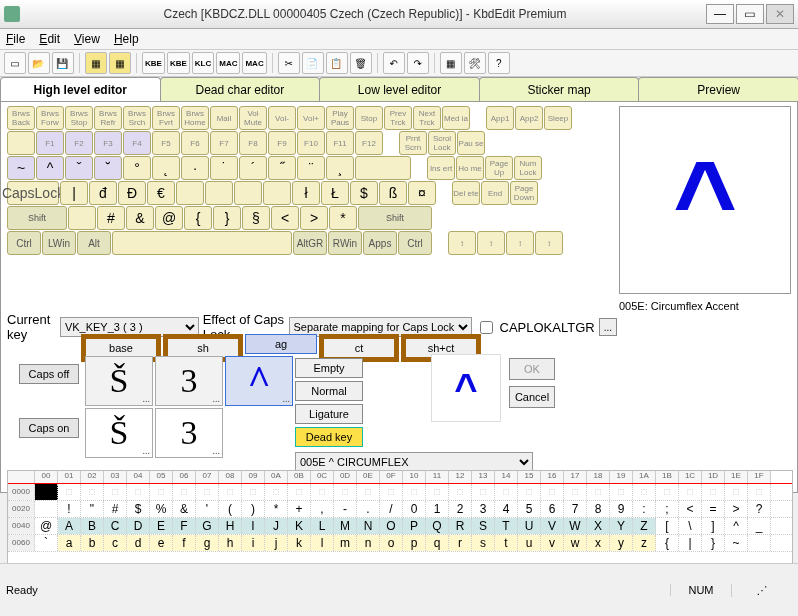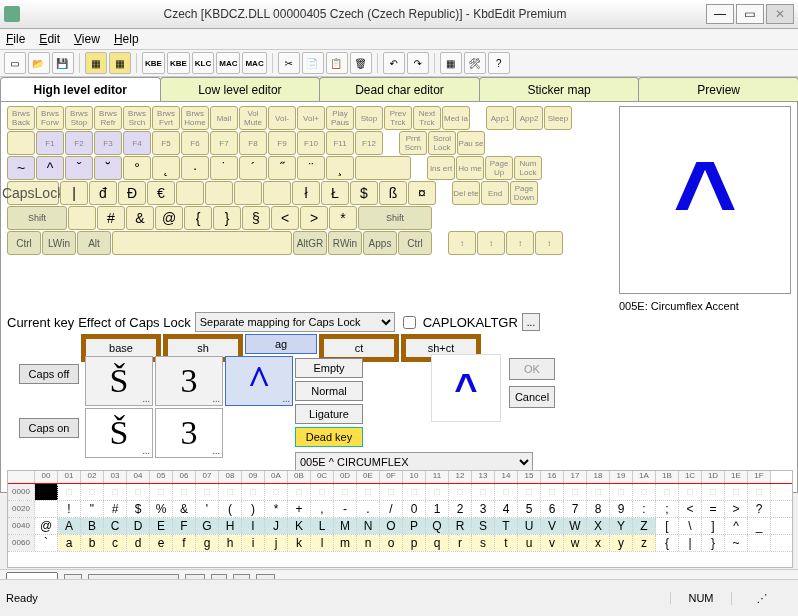--- a/index.html
+++ b/index.html
@@ -63,21 +63,21 @@
 .gc{width:22px;height:16px;border-right:1px dotted #ccc;text-align:center;font-size:12px;line-height:16px}
 .gc.lab{background:#f0f0f0;font-size:8px;color:#666;width:26px}
 .gc.hl{background:#cfe7e7}
 .gc.y{background:#fff8cc}
 .gc.bk{background:#000;color:#fff}
 .footer{position:absolute;left:0;right:0;bottom:20px;height:26px;background:#f4f4f4;border-top:1px solid #ccc;display:flex;align-items:center;padding:0 6px;gap:6px;font-size:11px}
 .footer input{width:44px;height:16px;font-size:10px}
 .footer .ftxt{flex:1}
 .footer .fb{height:18px;padding:0 6px;border:1px solid #888;background:#eee;font-size:11px}
 .footer .fb.sm{padding:0 3px;font-weight:bold}
-.status{position:absolute;left:0;right:0;bottom:0;height:20px;background:#f0f0f0;border-top:1px solid #ccc;display:flex;align-items:center;padding:8px 6px;font-size:11px}
+.status{position:absolute;left:0;right:0;bottom:0;height:20px;background:#f0f0f0;border-top:1px solid #ccc;display:flex;align-items:center;padding:16px 6px;font-size:11px}
 .status .sp{width:60px;border-left:1px solid #ccc;text-align:center}
 </style>
 </head>
 <body>
 
 <div class="titlebar">
   <div class="icon"></div>
   <div class="title">Czech [KBDCZ.DLL 00000405 Czech (Czech Republic)] - KbdEdit Premium</div>
   <div class="wbtn">—</div>
   <div class="wbtn">▭</div>
@@ -113,22 +113,22 @@
   <div class="tbtn">↶</div>
   <div class="tbtn">↷</div>
   <div class="tsep"></div>
   <div class="tbtn">▦</div>
   <div class="tbtn">🛠</div>
   <div class="tbtn">?</div>
 </div>
 
 <div class="tabs">
   <div class="tab active">High level editor</div>
+  <div class="tab">Dead char editor</div>
   <div class="tab">Low level editor</div>
-  <div class="tab">Dead char editor</div>
   <div class="tab">Sticker map</div>
   <div class="tab">Preview</div>
 </div>
 
 <div class="work">
   <div class="preview">
       <span class="caret">^</span>
     </div>
   <div class="preview-label">005E: Circumflex Accent</div>
 
@@ -261,20 +261,21 @@
         <div class="gap"></div>
         <div class="key fn">↕</div>
         <div class="key fn">↕</div>
         <div class="key fn">↕</div>
         <div class="key fn">↕</div>
       </div>
   </div>
 
   <div class="row-ctrl">
     <label>Current key</label>
+    <select style="width:190px"><option>VK_KEY_3 ( 3 )</option></select>
     <label>Effect of Caps Lock</label>
     <select style="width:200px"><option>Separate mapping for Caps Lock</option></select>
     <input type="checkbox" style="">
     <label>CAPLOKALTGR</label>
     <button class="small-btn">...</button>
   </div>
 
   <div class="state-row">
     <div class="state-btn">base</div>
     <div class="state-btn">sh</div>

